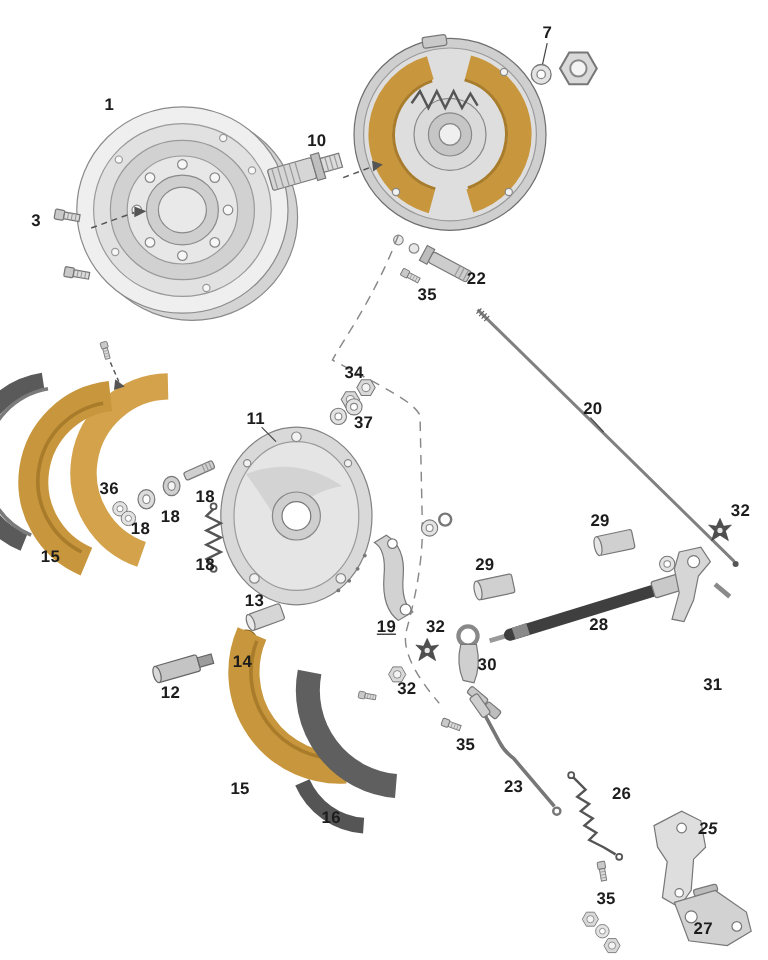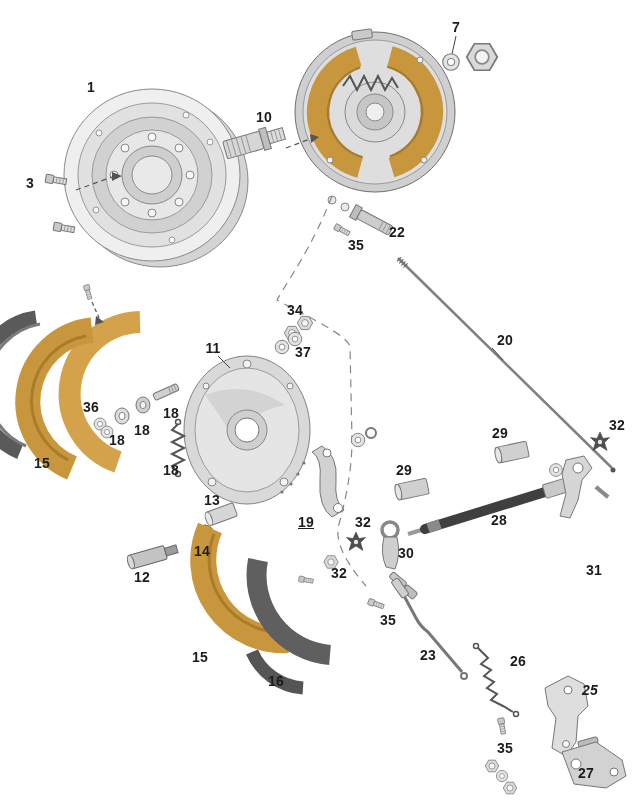--- a/index.html
+++ b/index.html
@@ -324,22 +324,22 @@
       <span class="part-label" style="left: 142px; top: 577px;">12</span>
       <span class="part-label" style="left: 212px; top: 500px;">13</span>
       <span class="part-label" style="left: 202px; top: 551px;">14</span>
       <span class="part-label" style="left: 42px; top: 463px;">15</span>
       <span class="part-label" style="left: 200px; top: 657px;">15</span>
       <span class="part-label" style="left: 276px; top: 681px;">16</span>
       <span class="part-label" style="left: 171px; top: 470px;">18</span>
       <span class="part-label" style="left: 117px; top: 440px;">18</span>
       <span class="part-label" style="left: 142px; top: 430px;">18</span>
       <span class="part-label" style="left: 171px; top: 413px;">18</span>
-      <span class="part-label" style="left: 306px; top: 522px; text-decoration: underline;">19</span>
-      <span class="part-label" style="left: 505px; top: 340px;">20</span>
+      <span class="part-label" style="left: 322px; top: 522px; text-decoration: underline;">19</span>
+      <span class="part-label" style="left: 494px; top: 340px;">20</span>
       <span class="part-label" style="left: 397px; top: 232px;">22</span>
       <span class="part-label" style="left: 428px; top: 655px;">23</span>
       <span class="part-label" style="left: 590px; top: 690px; font-style: italic;">25</span>
       <span class="part-label" style="left: 518px; top: 661px;">26</span>
       <span class="part-label" style="left: 586px; top: 773px;">27</span>
       <span class="part-label" style="left: 499px; top: 520px;">28</span>
       <span class="part-label" style="left: 500px; top: 433px;">29</span>
       <span class="part-label" style="left: 404px; top: 470px;">29</span>
       <span class="part-label" style="left: 406px; top: 553px;">30</span>
       <span class="part-label" style="left: 594px; top: 526px; margin-top: 44px;">31</span>

